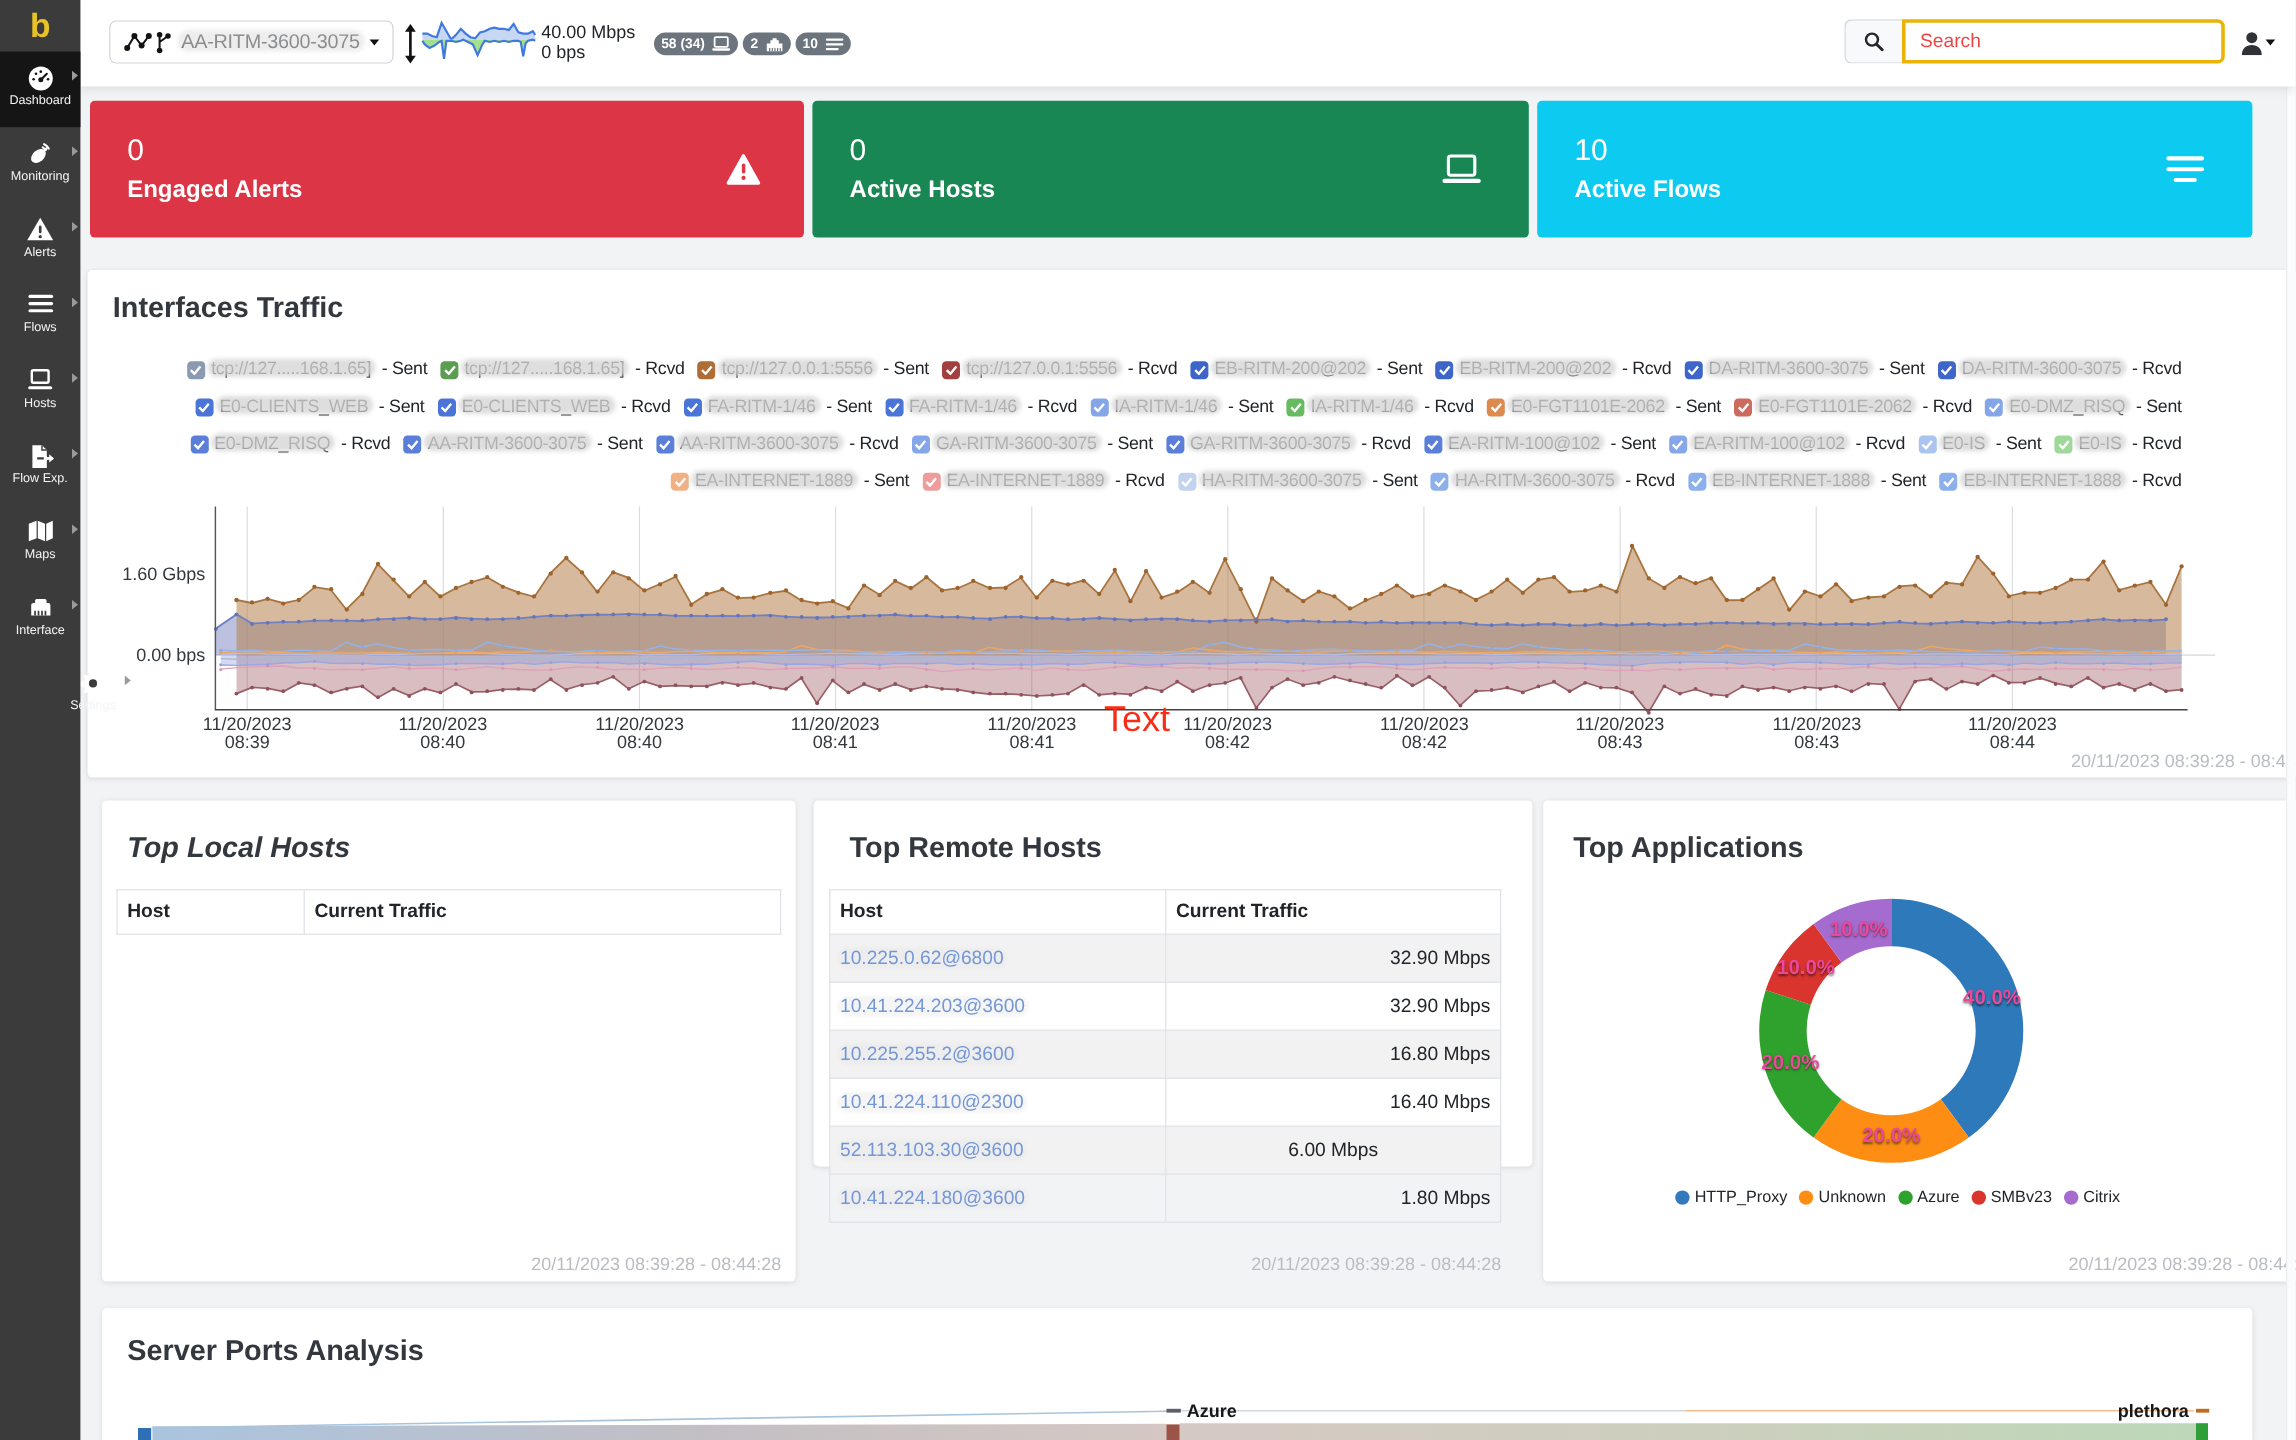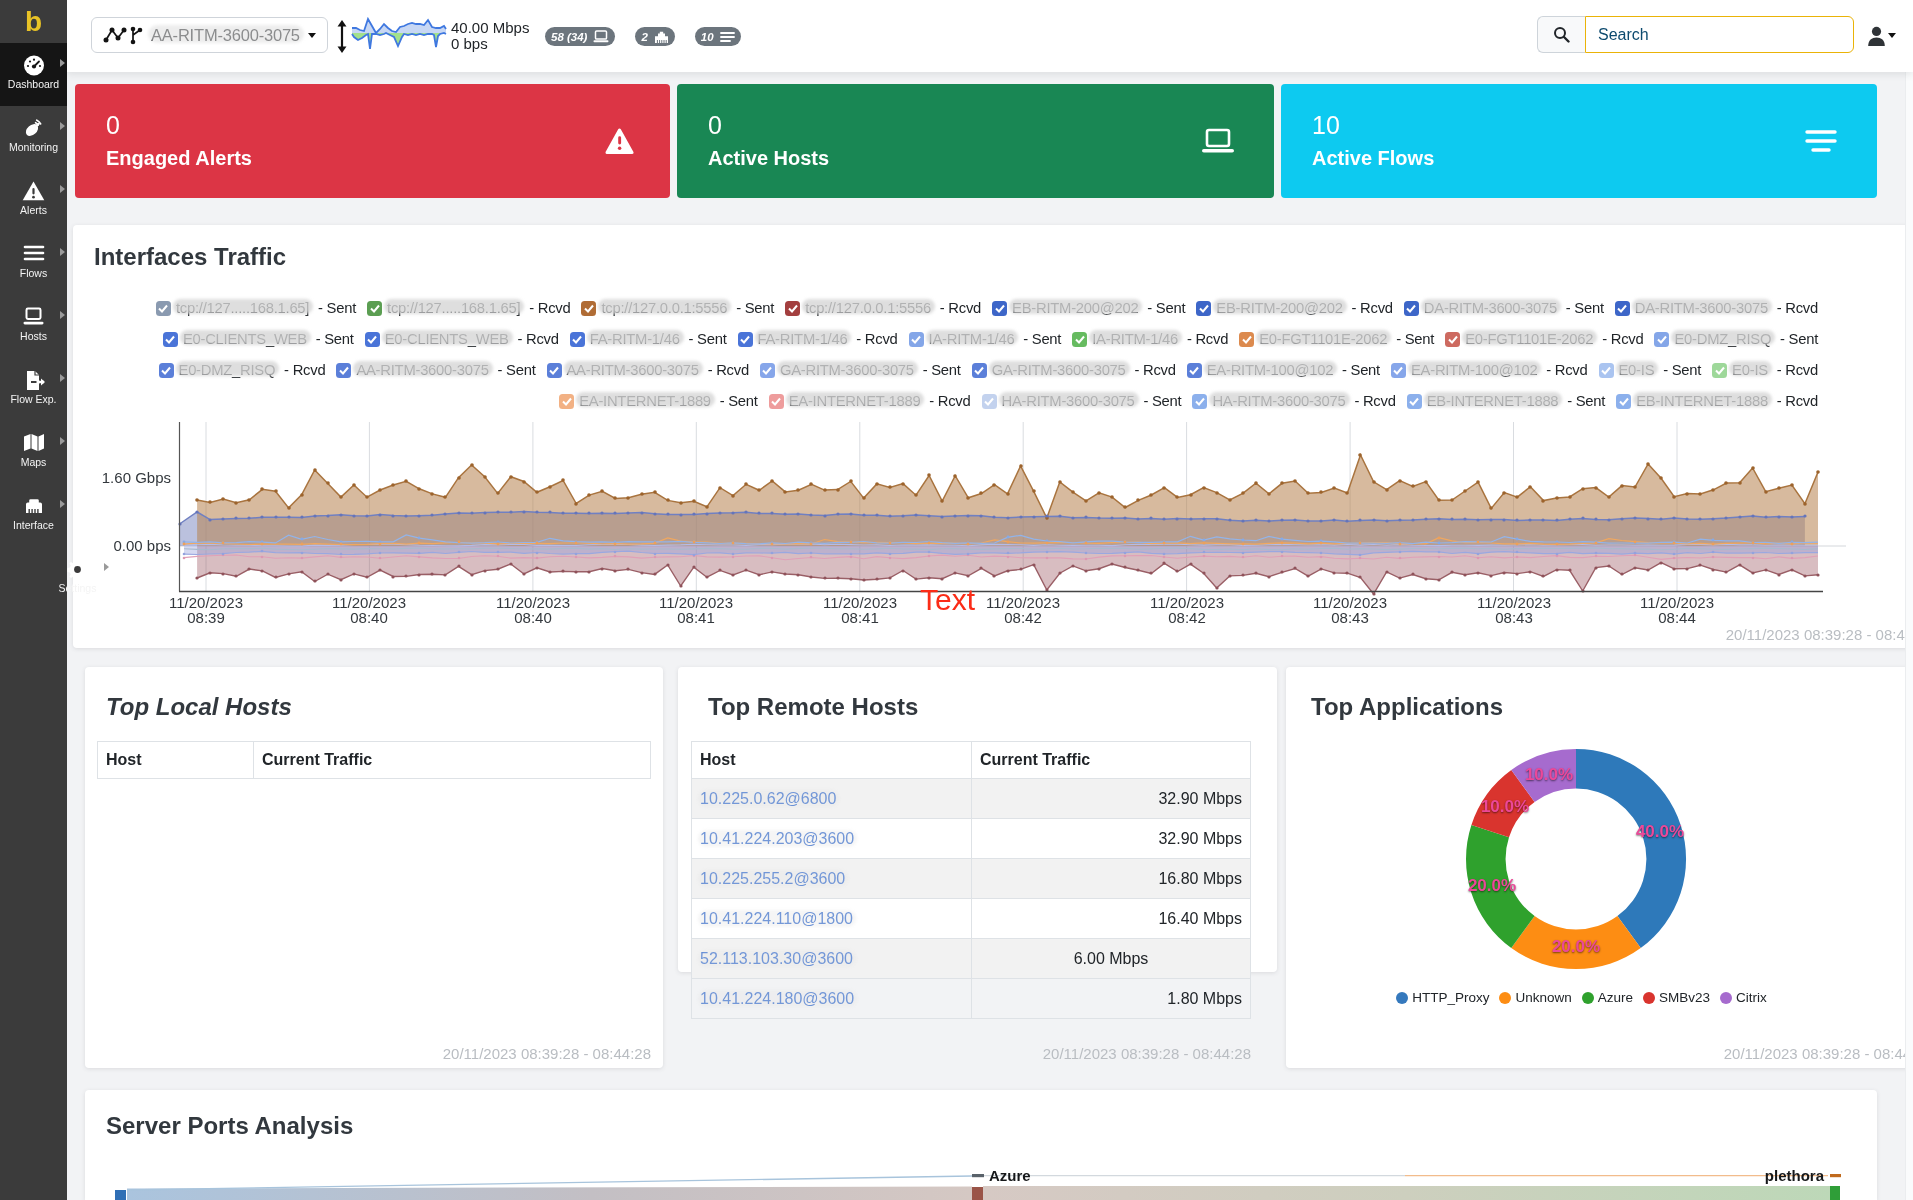--- a/index.html
+++ b/index.html
@@ -27,26 +27,26 @@
   .blur { position:relative; color:#212529; white-space:nowrap; }
   .blur::after { content:""; position:absolute; left:-3px; right:-4px; top:-1px; bottom:2px;
      background:rgba(214,214,214,0.8); border-radius:9px; filter:blur(1.6px); }
   .blurb { position:relative; color:#2e68cf; white-space:nowrap; filter:blur(0.6px); }
   .dd::after { background:rgba(222,222,222,0.55) !important; }
   .blurb::after { content:""; position:absolute; left:-2px; right:-3px; top:0px; bottom:0px;
      background:rgba(228,228,228,0.38); border-radius:9px; filter:blur(1.5px); }
   #thr { position:absolute; left:384px; top:20px; font-size:15px; color:#212529; line-height:16px; }
   .badge { display:inline-flex; align-items:center; gap:6px; background:#6c757d; color:#fff;
      font-weight:700; font-size:11.5px; border-radius:9.5px; padding:2px 6px; height:19px; }
-  #badges { position:absolute; left:478px; top:27px; display:flex; gap:20px;font-style:italic; }
+  #badges { position:absolute; left:478px; top:27px; display:flex; gap:4px; }
   #search { position:absolute; left:1470px; top:16px; width:317px; height:37px; display:flex; }
   #search .pre { width:48px; border:1px solid #ced4da; border-right:0; border-radius:6px 0 0 6px;
      background:#f8f9fa; display:flex; align-items:center; justify-content:center; }
-  #search .inp { flex:1; border:1px solid #eab308; border-radius:0 6px 6px 0; display:flex; align-items:center;
-     padding-left:12px; font-size:16px; color:#0c4a6e; background:#fff;text-align:center; }
+  #search .inp { flex:1; border:3px solid #eab308; border-radius:0 6px 6px 0; display:flex; align-items:center;
+     padding-left:12px; font-size:16px; color:#ef4444; background:#fff;text-align:center; }
 
   
   .stat { position:absolute; top:84px; height:114px; border-radius:4px; color:#fff; }
   .stat .num { position:absolute; left:31px; top:28px; font-size:25px; line-height:27px; }
   .stat .cap { position:absolute; left:31px; top:63px; font-size:20px; font-weight:700; }
 
   
   .card { position:absolute; background:#fff; border-radius:4px; box-shadow:0 1px 4px rgba(60,64,67,.13); }
   .ctitle { position:absolute; font-size:24px; font-weight:600; color:#32383e; }
   .stamp { position:absolute; font-size:15px; color:#b9bdc2; }
@@ -1075,21 +1075,21 @@
           </tr>
       <tr>
             <td><span class="blurb">10.41.224.203@3600</span></td>
             <td style="text-align:right;">32.90 Mbps</td>
           </tr>
       <tr class="odd">
             <td><span class="blurb">10.225.255.2@3600</span></td>
             <td style="text-align:right;">16.80 Mbps</td>
           </tr>
       <tr>
-            <td><span class="blurb">10.41.224.110@1800</span></td>
+            <td><span class="blurb">10.41.224.110@2300</span></td>
             <td style="text-align:right;">16.40 Mbps</td>
           </tr>
       <tr class="odd">
             <td><span class="blurb">52.113.103.30@3600</span></td>
             <td style="text-align:center;">6.00 Mbps</td>
           </tr>
       <tr>
             <td><span class="blurb">10.41.224.180@3600</span></td>
             <td style="text-align:right;">1.80 Mbps</td>
           </tr>

